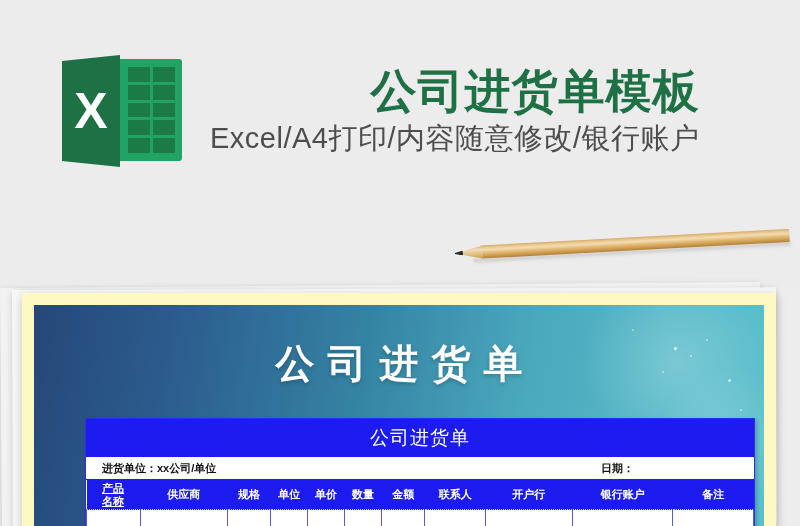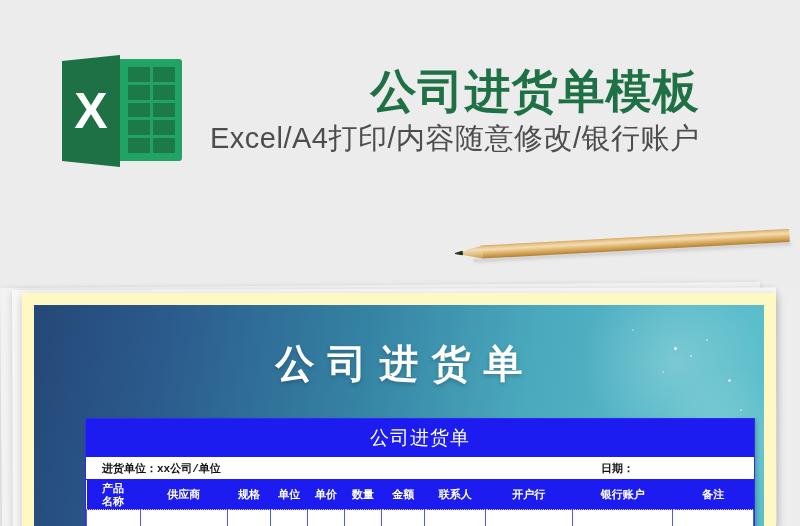--- a/index.html
+++ b/index.html
@@ -232,21 +232,20 @@
     height: 24px;
     background: #ffffff;
     border-top: 1px solid #1c1cf0;
     border-bottom: 1px solid #1c1cf0;
     display: flex;
     align-items: center;
     font-size: 11px;
     font-weight: bold;
     color: #111;
     box-sizing: border-box;
-    font-family: Liberation Mono, monospace;
   }
   #table-meta .supplier {
     margin-left: 16px;
     white-space: nowrap;
   }
   #table-meta .spacer { flex: 1 1 auto; }
   #table-meta .date {
     margin-right: 120px;
     white-space: nowrap;
     text-align: center;
@@ -262,21 +261,21 @@
     color: #ffffff;
     font-size: 11px;
     font-weight: bold;
     height: 29px;
     padding: 0 1px;
     border-right: 1px solid #1c1cf0;
     vertical-align: middle;
     line-height: 1.15;
     white-space: nowrap;
   }
-  table.grid-table th.wrap { white-space: normal; }
+  table.grid-table th.wrap { white-space: normal; text-decoration: underline; }
   table.grid-table td {
     height: 25px;
     background: #ffffff;
     border: 1px solid #5a5ae8;
     border-top: 1px dotted #ffffff;
   }
   table.grid-table tr.body-row td { border-top: 1px solid #5a5ae8; }
   table.grid-table tr.first-body-row td { border-top: 1px dotted #c9c9f5; }
 </style>
 </head>

